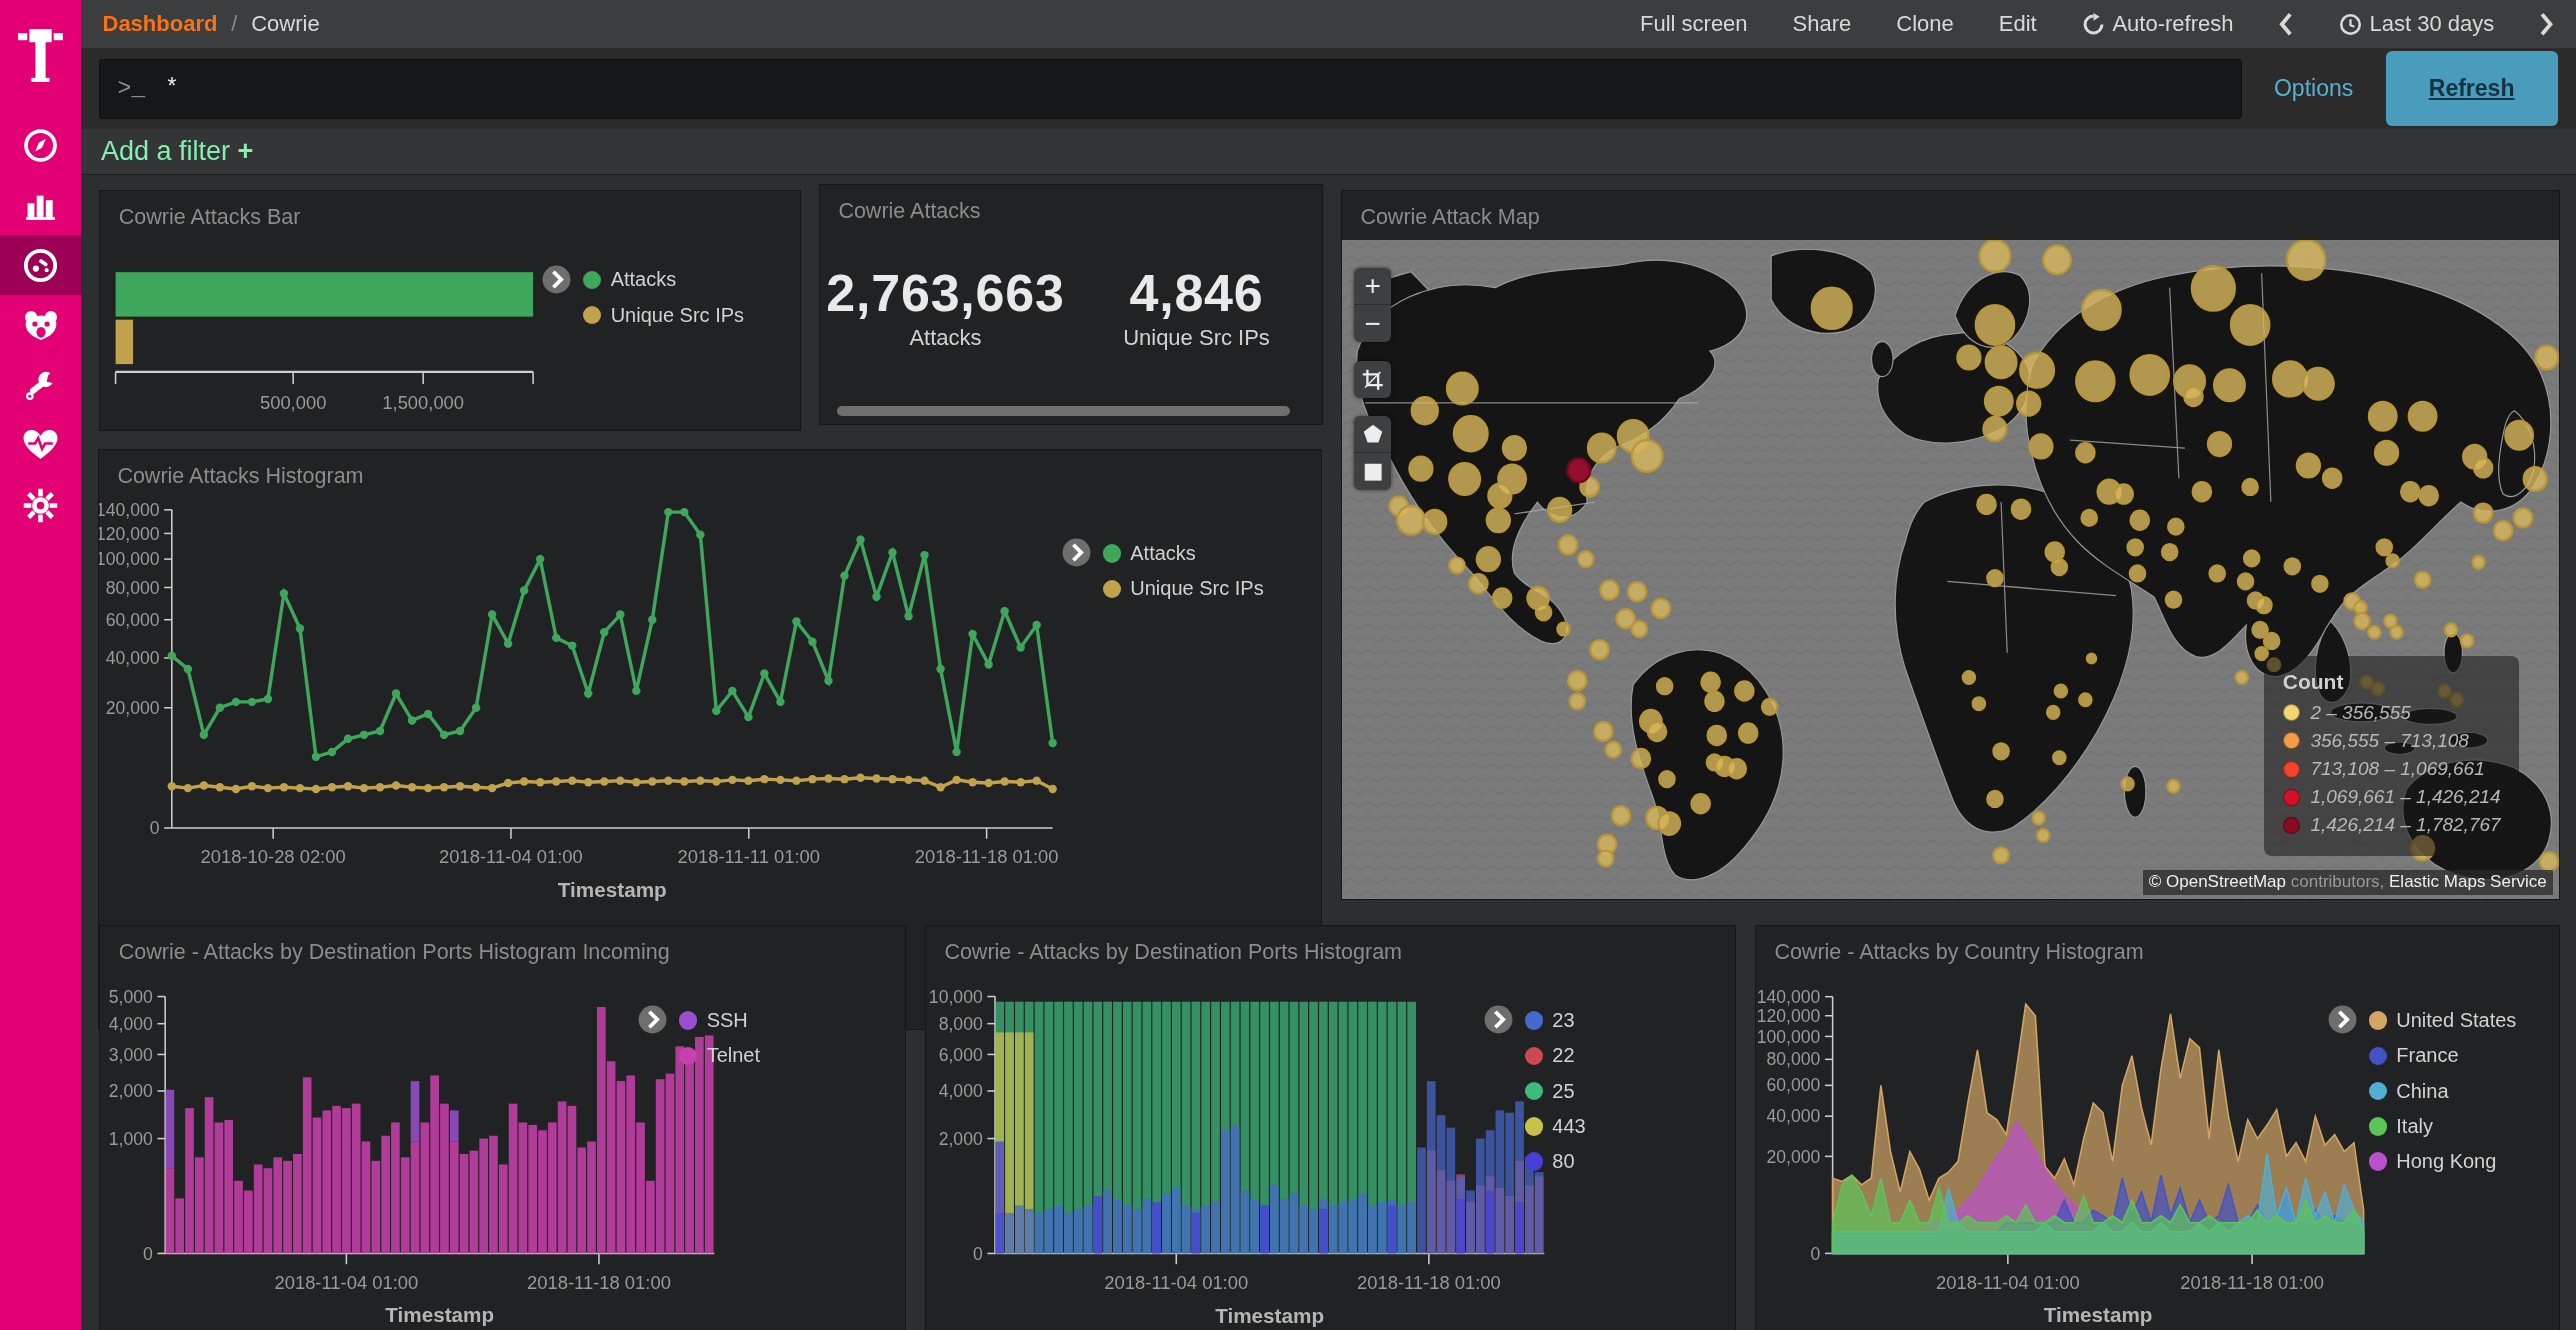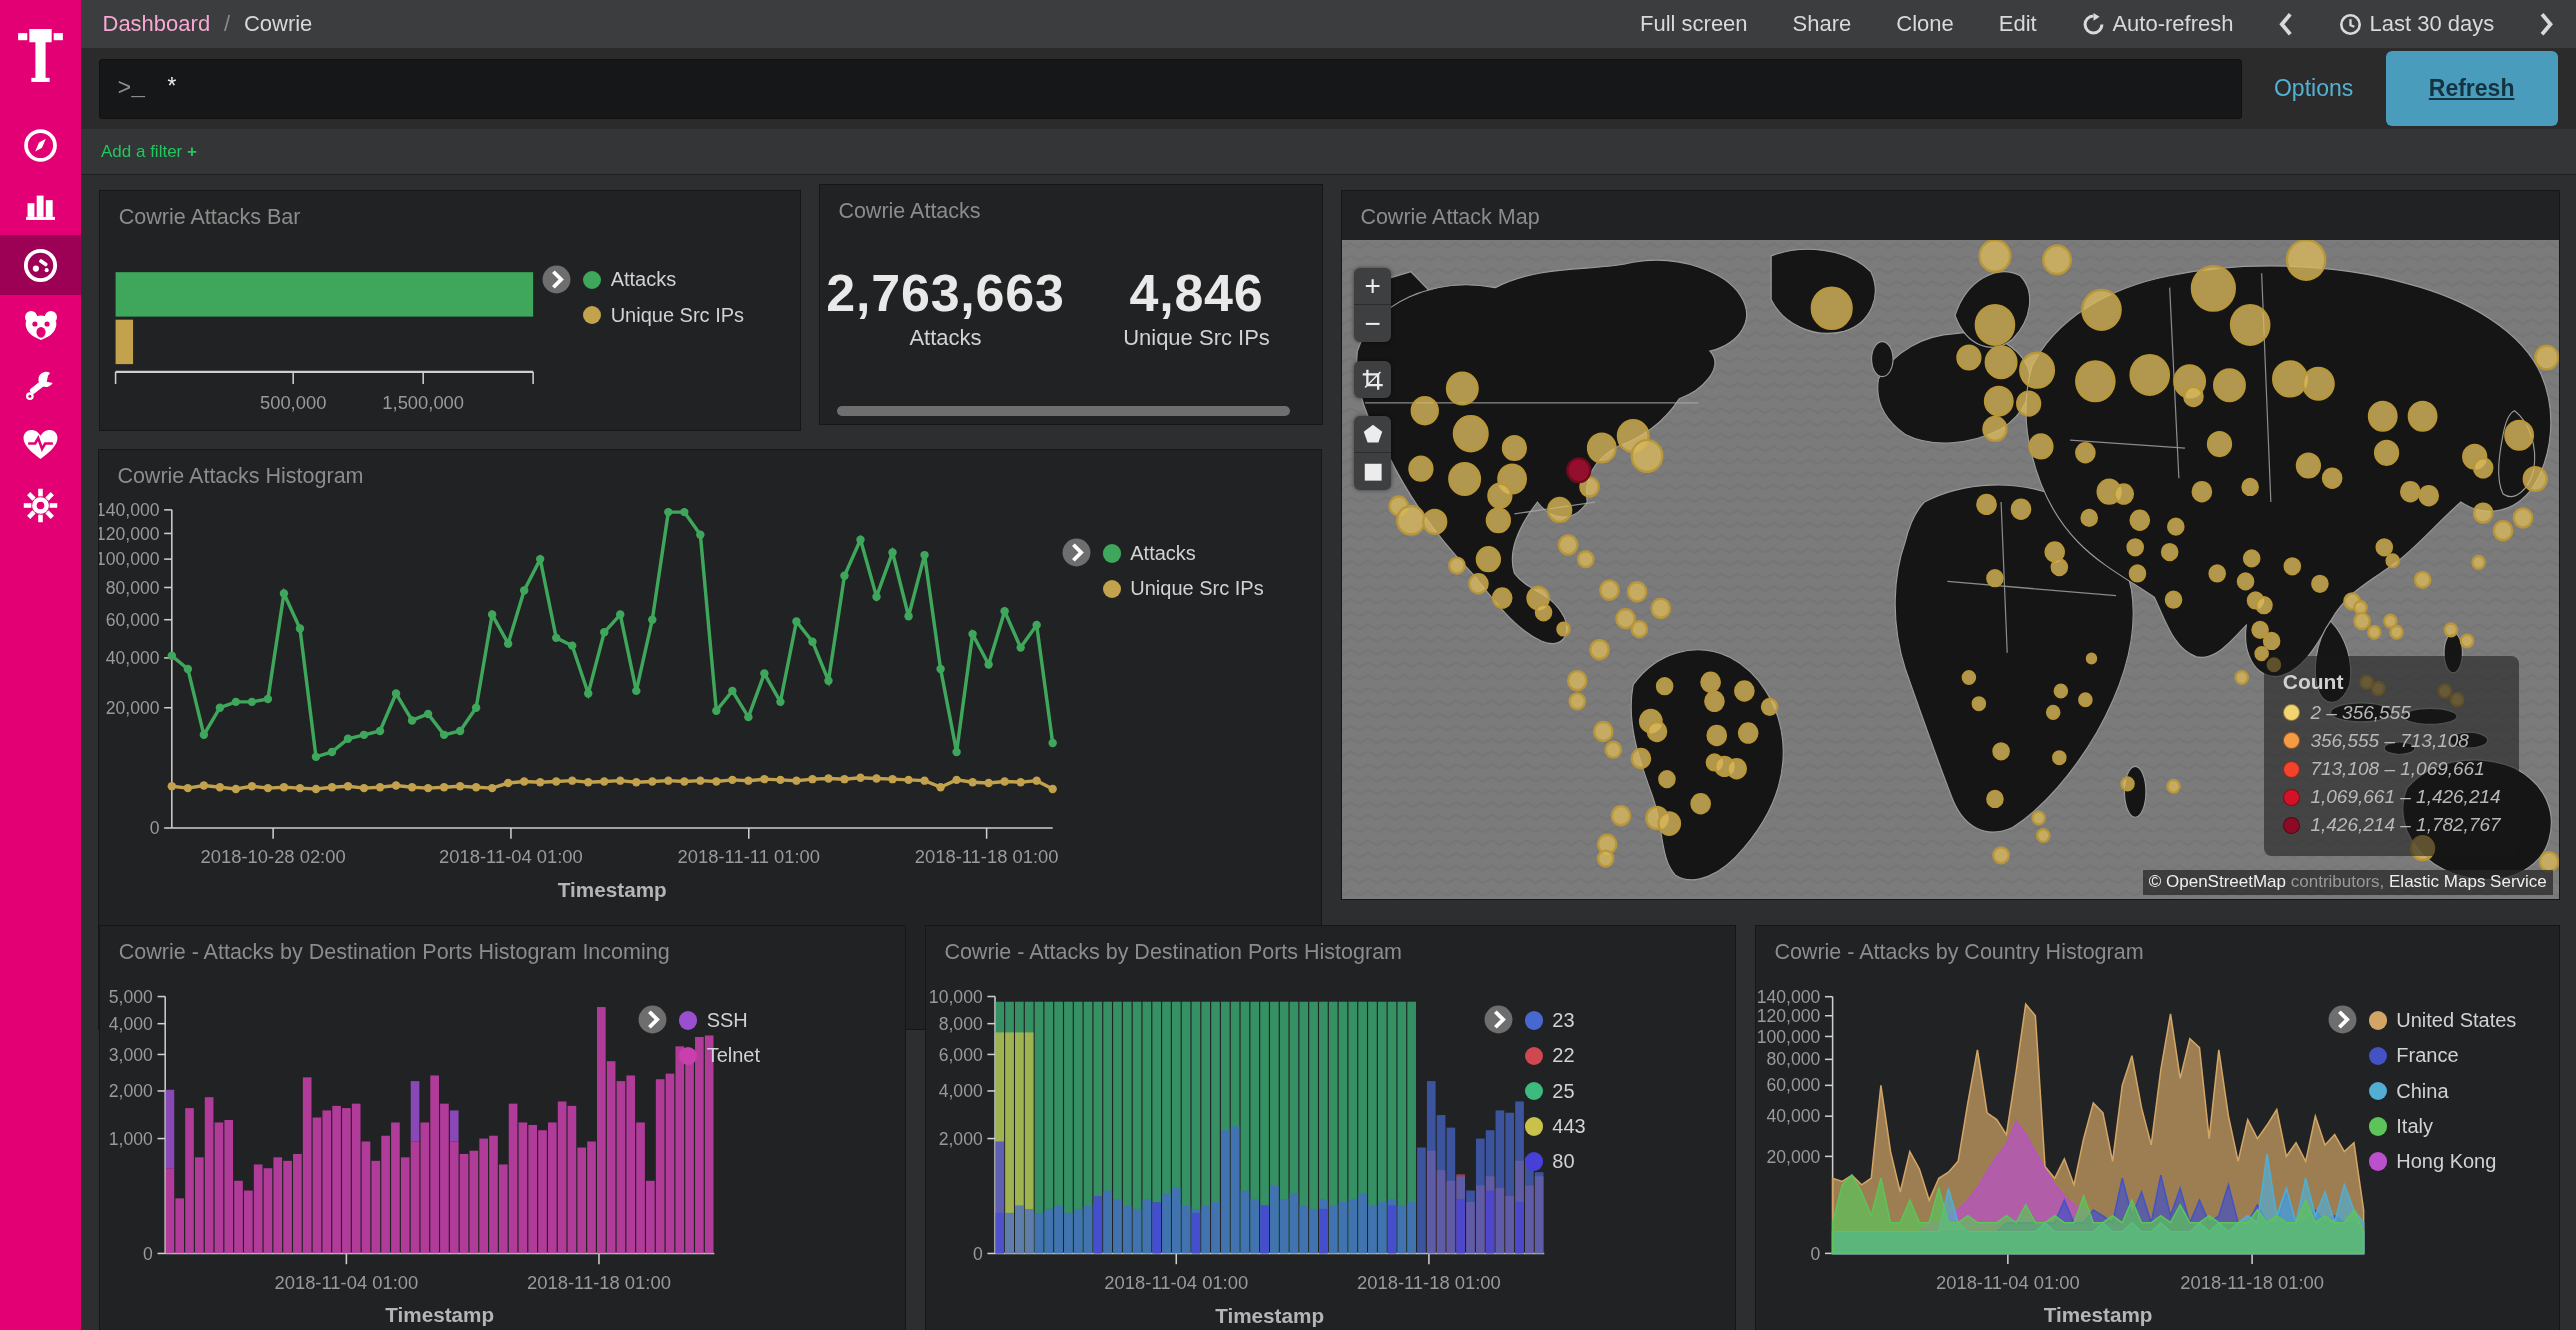--- a/index.html
+++ b/index.html
@@ -7,39 +7,39 @@
     font-family:"Liberation Sans","DejaVu Sans",sans-serif; }
   
   .sidebar { position:absolute; left:0; top:0; width:81px; height:1331px; background:#e20074; z-index:40; }
   .side-logo { width:81px; height:115px; display:flex; align-items:center; justify-content:center; cursor:pointer; }
   .side-item { width:81px; height:60px; display:flex; align-items:center; justify-content:center; cursor:pointer; }
   .side-item.active { background:#9c0156; }
   
   .topnav { position:absolute; left:81px; top:0; right:0; height:48px; background:#3b3d3e;
     display:flex; align-items:center; justify-content:space-between; padding:0 21.5px; }
   .crumbs { font-size:22px; color:#d8d8d8; }
-  .crumbs .link { color:#f9a8d4; cursor:pointer; }
+  .crumbs .link { color:#f97316; cursor:pointer;font-weight:bold; }
   .crumbs .sep { color:#8a8a8a; padding:0 7.7px; }
   .nav-actions { display:flex; align-items:center; gap:45px; font-size:22px; color:#d9d9d9; }
   .nav-actions .nav-item { cursor:pointer; display:flex; align-items:center; gap:7.7px; }
   
   .querybar { position:absolute; left:81px; top:48px; right:0; height:81px; background:#2b2b2b;
     display:flex; align-items:center; padding:0 18.4px; gap:18.4px; }
   .query-input { flex:1; height:60px; background:#161718; border:0.8px solid #101010; border-radius:3.1px;
     display:flex; align-items:center; padding:0 17px; font-family:"Liberation Mono","DejaVu Sans Mono",monospace; }
   .query-prompt { color:#8f8f8f; font-size:23px; margin-right:20px; }
   .query-value { color:#ececec; font-size:23px; }
   .options-link { color:#54b1d4; font-size:23px; cursor:pointer; padding:0 14px; }
   .refresh-btn { width:172px; height:75px; background:#4a9cbc; border:none; border-radius:6.1px;
     font-size:23px; font-weight:bold; color:#14323f; text-decoration:underline; cursor:pointer;
     font-family:"Liberation Sans",sans-serif; }
   
   .filterbar { position:absolute; left:81px; top:129px; right:0; height:46px; background:#333536;
     border-bottom:1.5px solid #1e1e1e; display:flex; align-items:center; padding:0 20px; }
-  .addfilter { color:#22c55e; font-size:17px; cursor:pointer; }
+  .addfilter { color:#86efac; font-size:27px; cursor:pointer; }
   .addfilter b { font-weight:bold; }
   
   .content { position:absolute; left:81px; top:175px; right:0; bottom:0; overflow:hidden; }
   .panel { position:absolute; background:#212223; border:0.8px solid #161616; }
   .panel-title { font-size:21.5px; color:#8c8c8c; padding:14px 18.4px; height:49px; }
   .legend { position:absolute; display:flex; gap:10.7px; align-items:flex-start; }
   .legend ul { list-style:none; }
   .legend li { display:flex; align-items:center; gap:9.2px; margin-bottom:12.3px; cursor:pointer; }
   .legend .dot { width:18.4px; height:18.4px; border-radius:50%; flex:0 0 auto; }
   .legend .lbl { font-size:20px; color:#d2d2d2; white-space:nowrap; }

